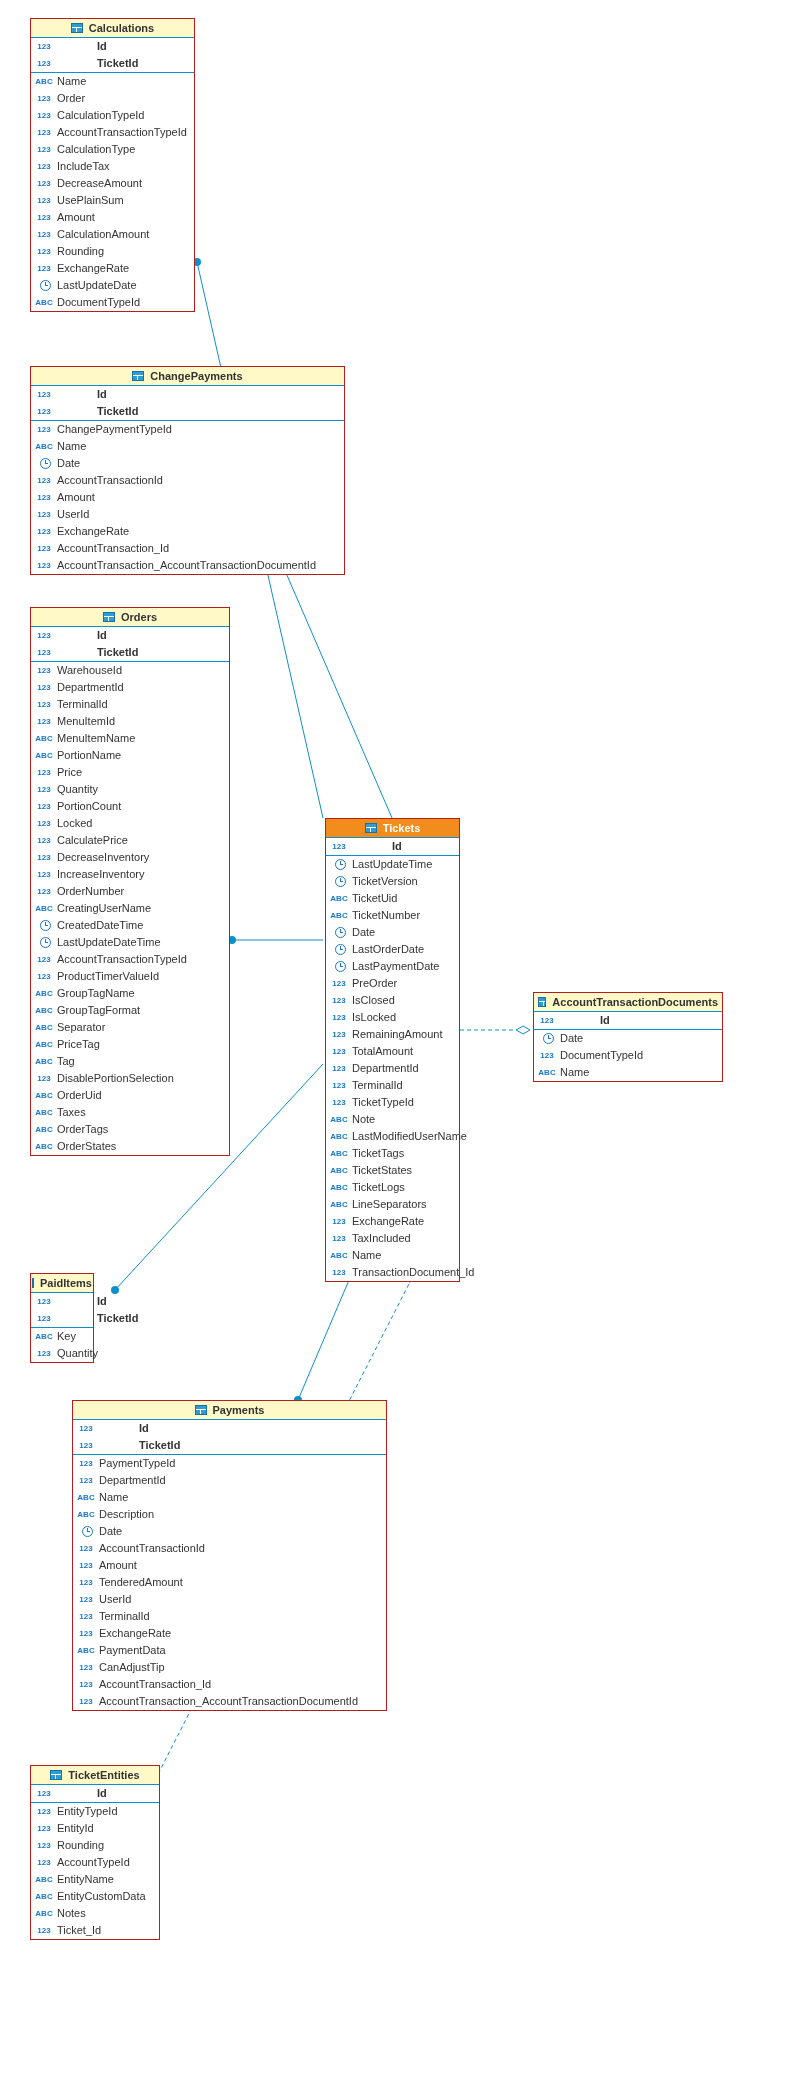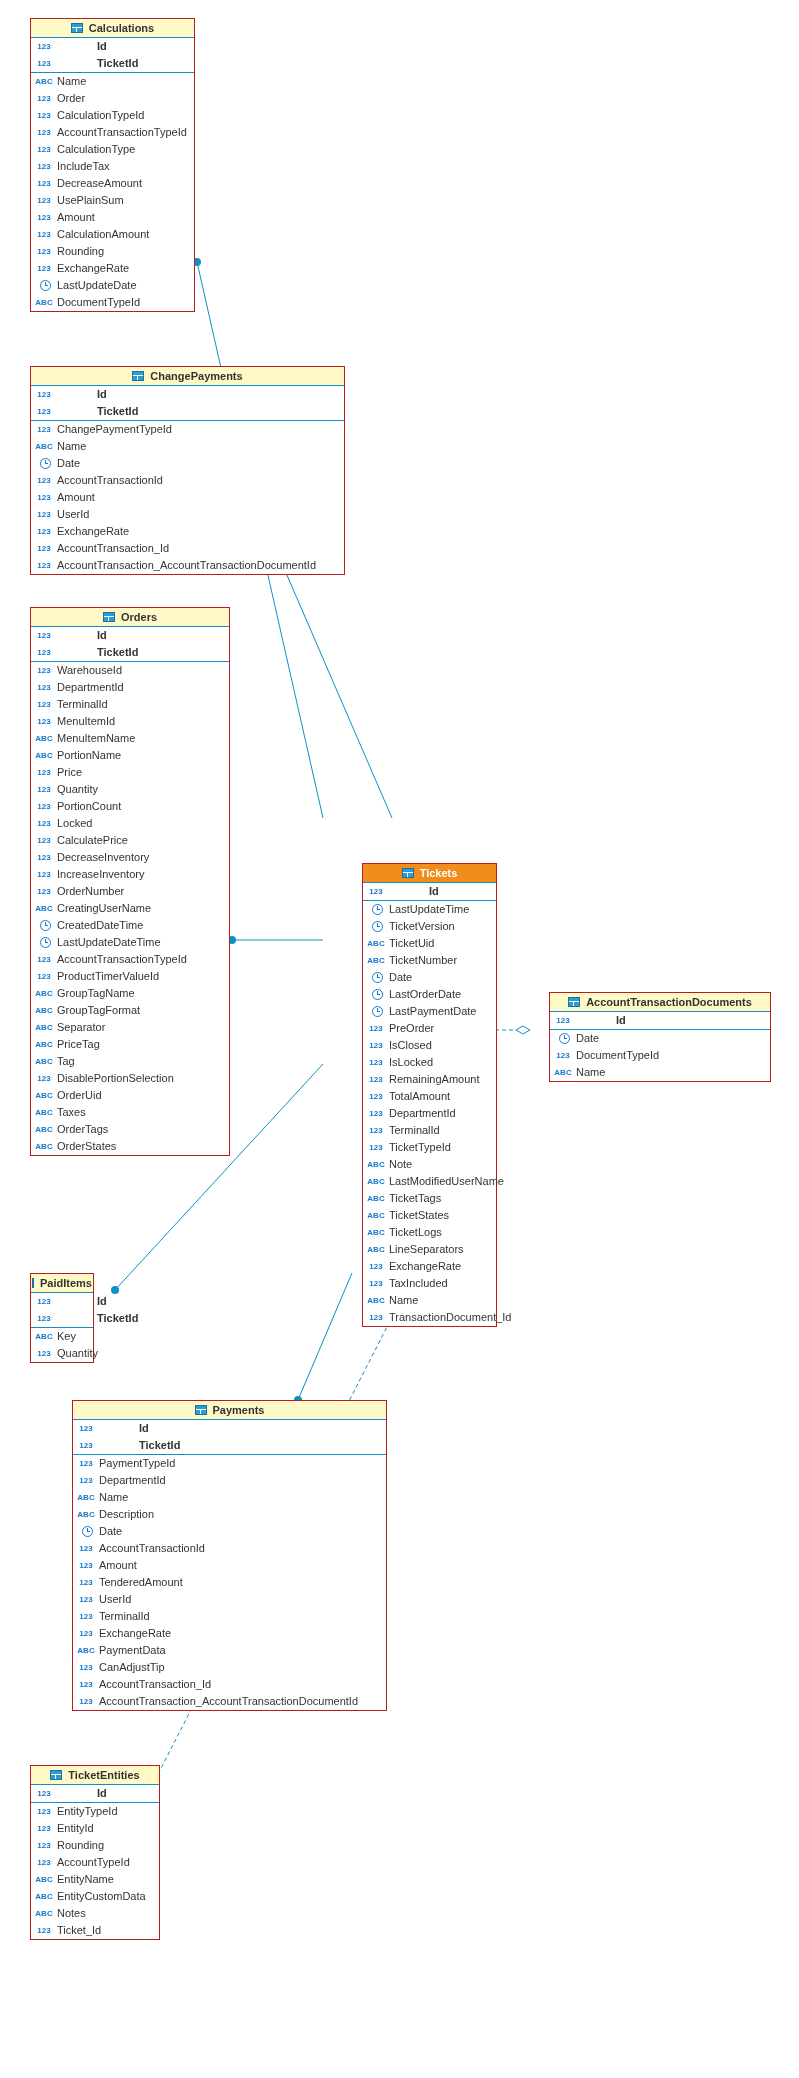--- a/index.html
+++ b/index.html
@@ -573,21 +573,21 @@
           <span class="type-badge type-abc"></span>
           <span class="col-name">Notes</span>
         </div>
         <div class="row">
           <span class="type-badge type-123"></span>
           <span class="col-name">Ticket_Id</span>
         </div>
       </div>
 </div>
 
-<div class="entity" style="left:325px; top:863px; width:135px;margin-left:37px;">
+<div class="entity" style="left:325px; top:818px; width:135px;">
   <div class="entity-header orange">
     <span class="table-icon"></span>
     <span>Tickets</span>
   </div>
   <div class="pk-section">
         <div class="row bold">
           <span class="type-badge type-123"></span>
           <span class="col-name">Id</span>
         </div>
       </div>
@@ -698,21 +698,21 @@
           <span class="type-badge type-abc"></span>
           <span class="col-name">Name</span>
         </div>
         <div class="row">
           <span class="type-badge type-123"></span>
           <span class="col-name">TransactionDocument_Id</span>
         </div>
       </div>
 </div>
 
-<div class="entity" style="left:533px; top:992px; width:222px;margin-left:16px;">
+<div class="entity" style="left:533px; top:992px; width:190px;">
   <div class="entity-header">
     <span class="table-icon"></span>
     <span>AccountTransactionDocuments</span>
   </div>
   <div class="pk-section">
         <div class="row bold">
           <span class="type-badge type-123"></span>
           <span class="col-name">Id</span>
         </div>
       </div>

